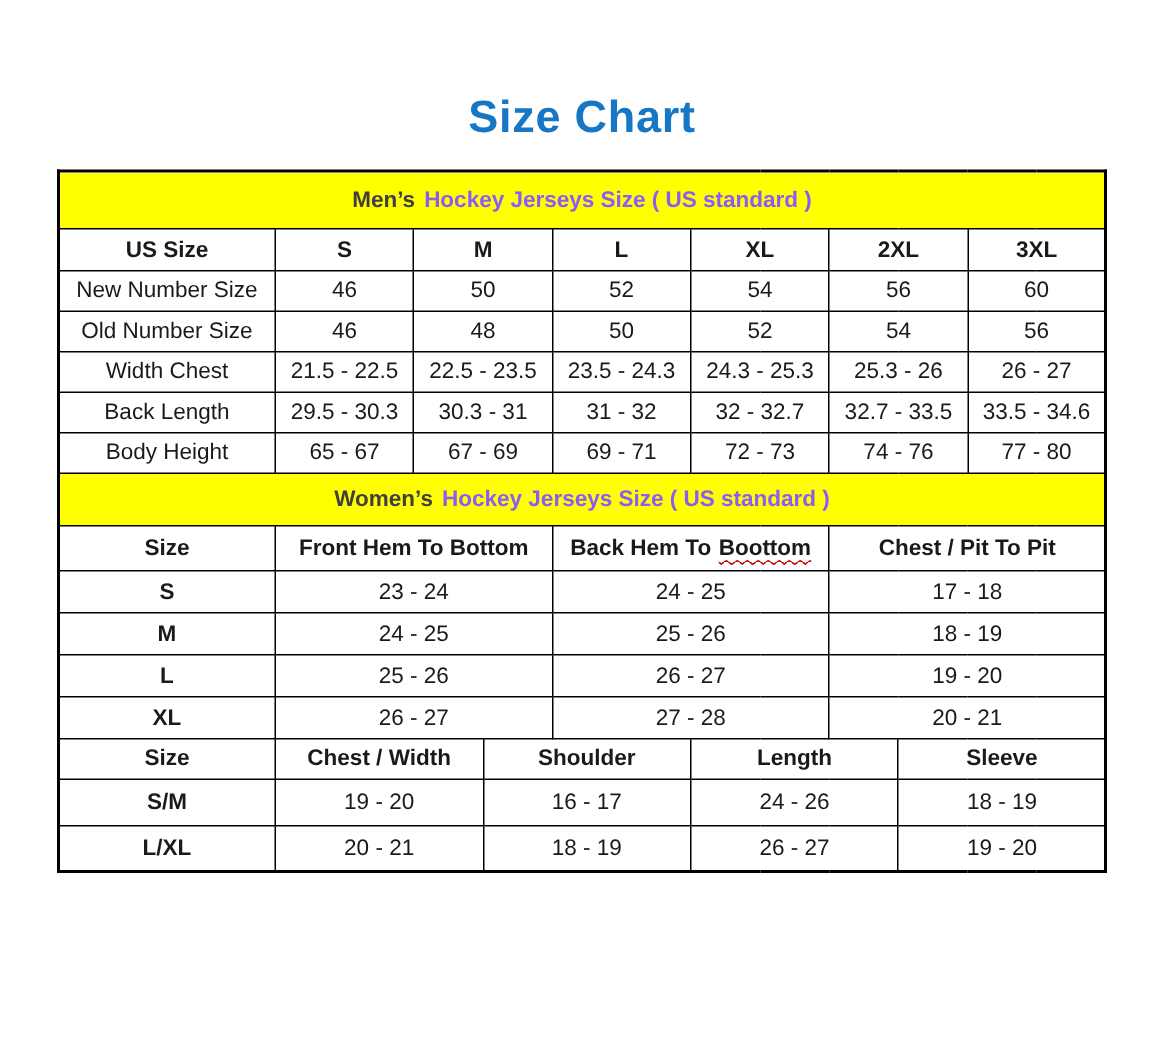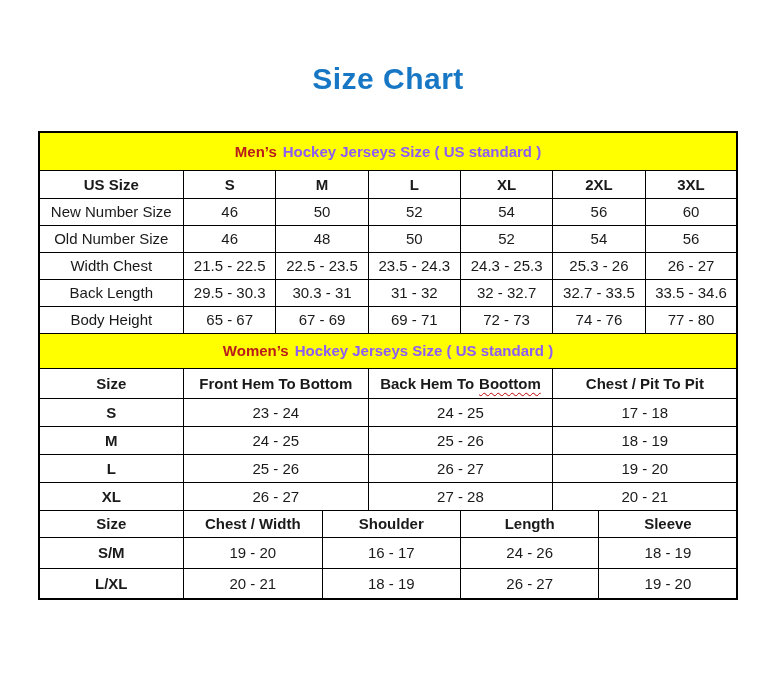--- a/index.html
+++ b/index.html
@@ -8,21 +8,21 @@
     background: #ffffff;
     width: 776px;
     height: 692px;
     overflow: hidden;
     font-family: "Liberation Sans", sans-serif;
     color: #1a1a1a;
   }
   .page-title {
     margin: 0;
     padding-top: 62px;
-    padding-bottom: 36px;
+    padding-bottom: 18px;
     text-align: center;
     font-size: 30px;
     line-height: 1.1;
     font-weight: bold;
     color: #1777c4;
     letter-spacing: 0.5px;
   }
   table.sizechart {
     border-collapse: collapse;
     table-layout: fixed;
@@ -38,21 +38,21 @@
     font-size: 15px;
     overflow: hidden;
     white-space: nowrap;
   }
   td.band {
     background: #ffff00;
     font-size: 17px;
     font-weight: bold;
   }
   .band-hl {
-    color: #b91c1c;
+    color: #404040;
     margin-right: 6px;
     margin-top: 25px;
   }
   .band-rest {
     color: #8b5cf6;
   }
   td.colhead { font-weight: bold; }
   td.rowlabel-bold { font-weight: bold; }
   td.rowlabel-reg { font-weight: normal; }
   td.val { font-weight: normal; }

